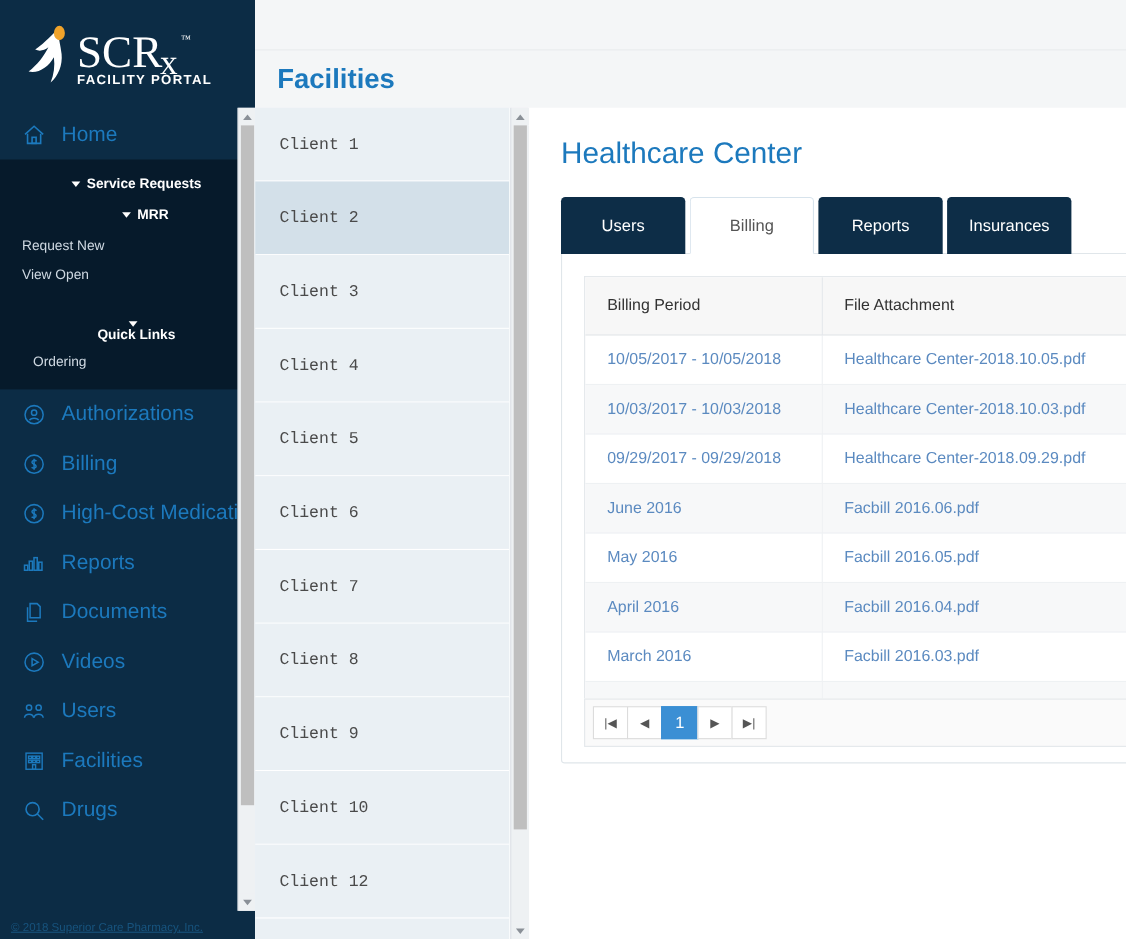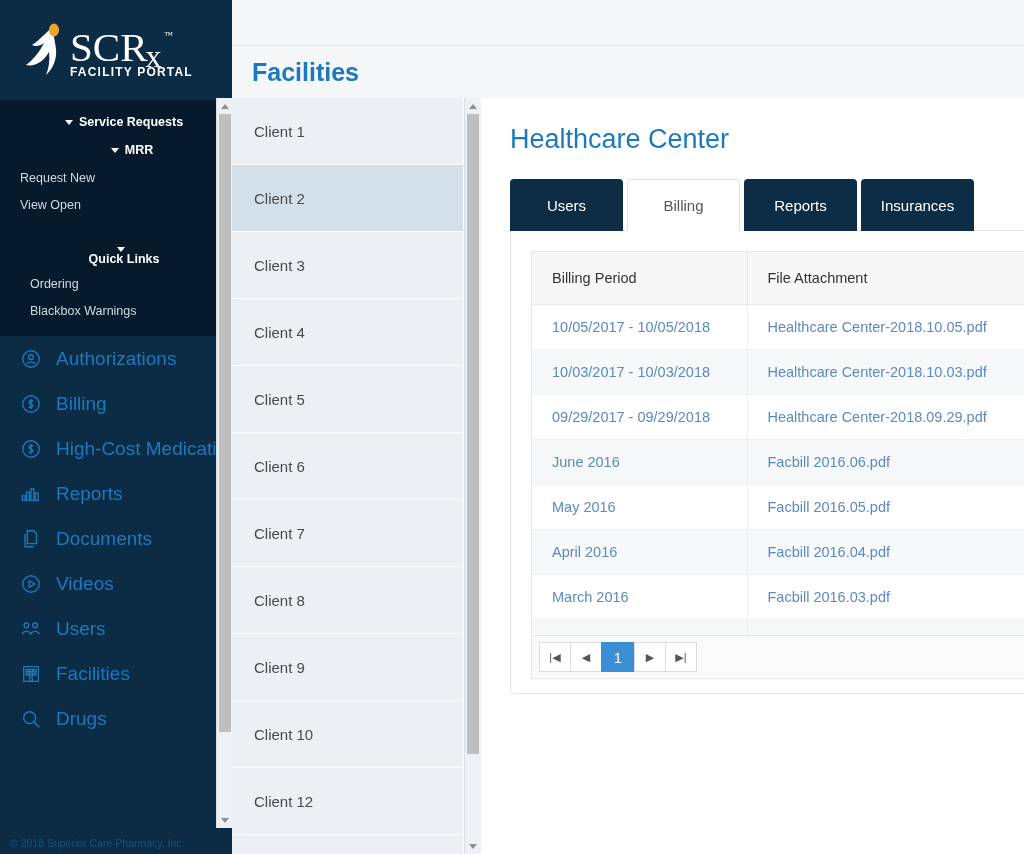--- a/index.html
+++ b/index.html
@@ -99,20 +99,21 @@
     cursor: pointer;
   }
   .sub-link.ql { padding-left: 30px; }
 
   .copyright {
     position: absolute;
     left: 10px; bottom: 5px;
     color: #17537d;
     font-size: 10.5px;
     white-space: nowrap;
+    text-decoration: underline;
   }
 
   
   .sb-scroll {
     position: absolute;
     right: 0; top: 98px;
     width: 16px; height: 730px;
     background: #eef1f3;
     border-left: 1px solid #d8dde1;
     display: flex; flex-direction: column;
@@ -169,20 +170,21 @@
   }
   .client-item {
     height: 67px;
     display: flex; align-items: center;
     padding-left: 22px;
     font-size: 15px;
     color: #4a4a4a;
     border-bottom: 1px solid #ffffff;
     background: #eaf0f4;
     cursor: pointer;
+    font-family: Liberation Mono, monospace;
   }
   .client-item.selected { background: #d3e0e9; }
   .cl-scroll {
     position: absolute;
     right: 0; top: 0;
     width: 16px; height: 756px;
     background: #eef1f3;
     border-left: 1px solid #d8dde1;
     display: flex; flex-direction: column; align-items: center;
   }
@@ -300,40 +302,49 @@
             <ellipse cx="32" cy="9" rx="5" ry="6.5" fill="#f0a32a"></ellipse>
           </svg>
         </div>
         <div class="logo-text-block">
           <div class="logo-scrx"><span>SCR</span><span class="sub-x">x</span><span class="logo-tm">™</span></div>
           <div class="logo-portal">FACILITY PORTAL</div>
         </div>
       </div>
     </div>
 
+    <div class="nav-item">
+      <span class="nav-icon">
+        <svg width="22" height="22" viewBox="0 0 24 24" fill="none" stroke="#1c79bd" stroke-width="1.6">
+          <path d="M3 11 L12 3 L21 11"></path>
+          <path d="M5.5 10.5 V20 H18.5 V10.5"></path>
+          <rect x="10" y="14" width="4" height="6"></rect>
+        </svg>
+      </span>
+      <span class="nav-label">Home</span>
+    </div>
 
 
     <div class="submenu">
       <div class="sub-group lvl1">
         <span class="caret"></span>
         <span>Service Requests</span>
       </div>
       <div class="sub-group lvl2">
         <span class="caret"></span>
         <span>MRR</span>
       </div>
       <div class="sub-link">Request New</div>
       <div class="sub-link">View Open</div>
 
       <div class="sub-group lvl1" style="margin-top:24px;flex-direction:column;">
         <span class="caret"></span>
         <span>Quick Links</span>
       </div>
       <div class="sub-link ql">Ordering</div>
-      <div class="sub-link ql">Blackbox Warnings</div>
     </div>
 
     <div class="nav-item">
       <span class="nav-icon">
         <svg width="22" height="22" viewBox="0 0 24 24" fill="none" stroke="#1c79bd" stroke-width="1.5">
           <circle cx="12" cy="12" r="9"></circle>
             <circle cx="12" cy="10" r="2.6"></circle>
           <path d="M7.5 17.5 C8.5 14.8, 15.5 14.8, 16.5 17.5"></path>
         </svg>
       </span>

